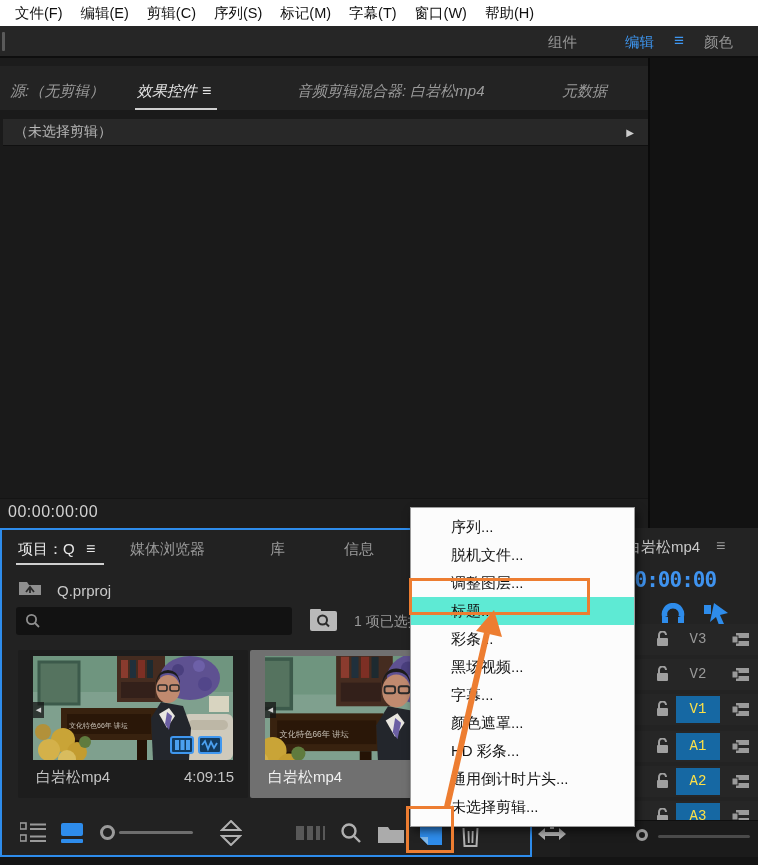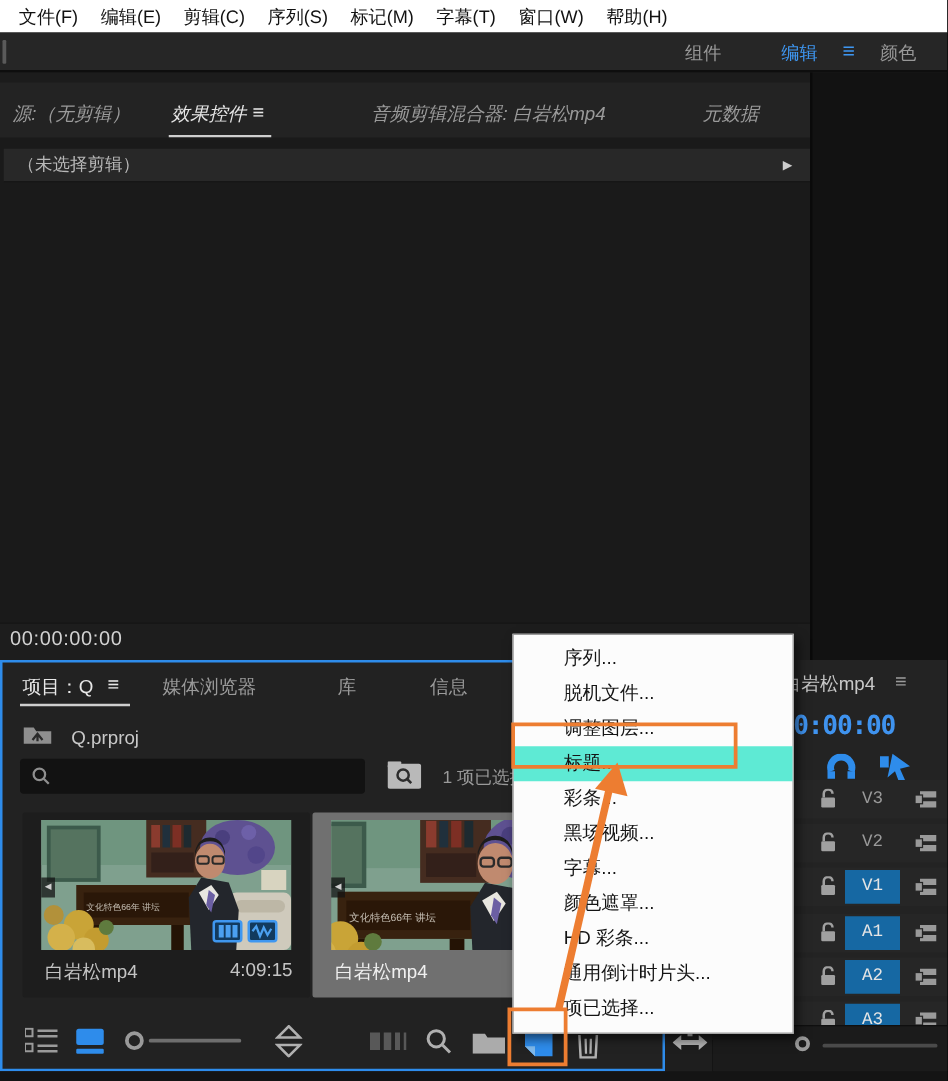--- a/index.html
+++ b/index.html
@@ -52,21 +52,21 @@
   
   .tlpanel{left:570px;top:528px;width:188px;height:329px;background:#232323;border-left:1px solid #000;box-sizing:border-box;}
   .tltab{left:626px;top:538px;font-size:15px;color:#c9c9c9;white-space:nowrap;}
   .tlmenu{left:716px;top:537px;font-size:16px;color:#9a9a9a;}
   .tltc{left:588px;top:568px;font-size:21px;font-weight:bold;color:#3f93ef;
         font-family:"DejaVu Sans Mono","Liberation Mono",monospace;letter-spacing:-1px;}
   .trackrow{position:absolute;left:570px;width:188px;height:31px;background:#262626;font-family:Liberation Mono, monospace;}
   .lockwrap{position:absolute;left:86px;top:7px;}
   .tlabel{position:absolute;left:106px;top:2px;width:44px;height:27px;line-height:27px;text-align:center;
           font-size:14px;color:#9a9a9a;}
-  .tlabel.on{background:#1668a3;color:#e5e5e5;}
+  .tlabel.on{background:#1668a3;color:#fde047;}
   .syncwrap{position:absolute;left:162px;top:8px;}
   .tlbottom{left:570px;top:820px;width:188px;height:37px;background:#1b1b1b;border-top:1px solid #0f0f0f;box-sizing:border-box;}
   .tlring{position:absolute;left:66px;top:8px;width:12px;height:12px;border:3px solid #9a9a9a;border-radius:50%;box-sizing:border-box;}
   .tlline{position:absolute;left:88px;top:14px;width:92px;height:3px;background:#4a4a4a;border-radius:2px;}
   .bottomstrip{left:0;top:857px;width:758px;height:8px;background:#141414;}
   
   .ctxmenu{left:410px;top:495px;width:225px;background:#fcfcfc;border:1px solid #9b9b9b;
            box-shadow:3px 4px 8px rgba(0,0,0,.55);z-index:50;padding:5px 0;box-sizing:border-box;margin-top:12px;}
   .ctxitem{height:28px;line-height:28px;padding-left:40px;font-size:15px;color:#141414;white-space:nowrap;}
   .ctxitem.hl{background:#5eead4;}
@@ -395,21 +395,21 @@
     <div class="ctxitem">序列...</div>
     <div class="ctxitem">脱机文件...</div>
     <div class="ctxitem">调整图层...</div>
     <div class="ctxitem hl">标题...</div>
     <div class="ctxitem">彩条...</div>
     <div class="ctxitem">黑场视频...</div>
     <div class="ctxitem">字幕...</div>
     <div class="ctxitem">颜色遮罩...</div>
     <div class="ctxitem">HD 彩条...</div>
     <div class="ctxitem">通用倒计时片头...</div>
-    <div class="ctxitem">项已选择...</div>
+    <div class="ctxitem">未选择剪辑...</div>
   </div>
 
   <div class="abs ann" style="left:409px;top:578px;width:181px;height:37px;"></div>
   <div class="abs ann" style="left:406px;top:806px;width:48px;height:47px;"></div>
   <svg class="abs annsvg">
     <line x1="447" y1="807" x2="487" y2="633" stroke="#ED7D31" stroke-width="6"></line>
     <polygon points="494,610 502,637 476,631" fill="#ED7D31"></polygon>
   </svg>
 
 </div>

